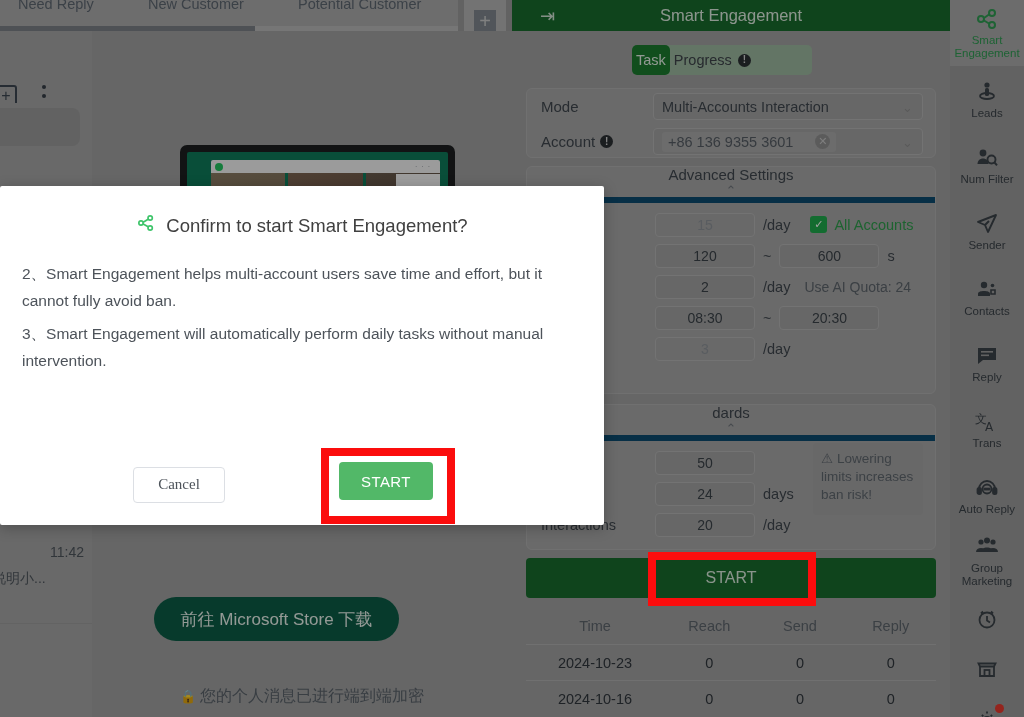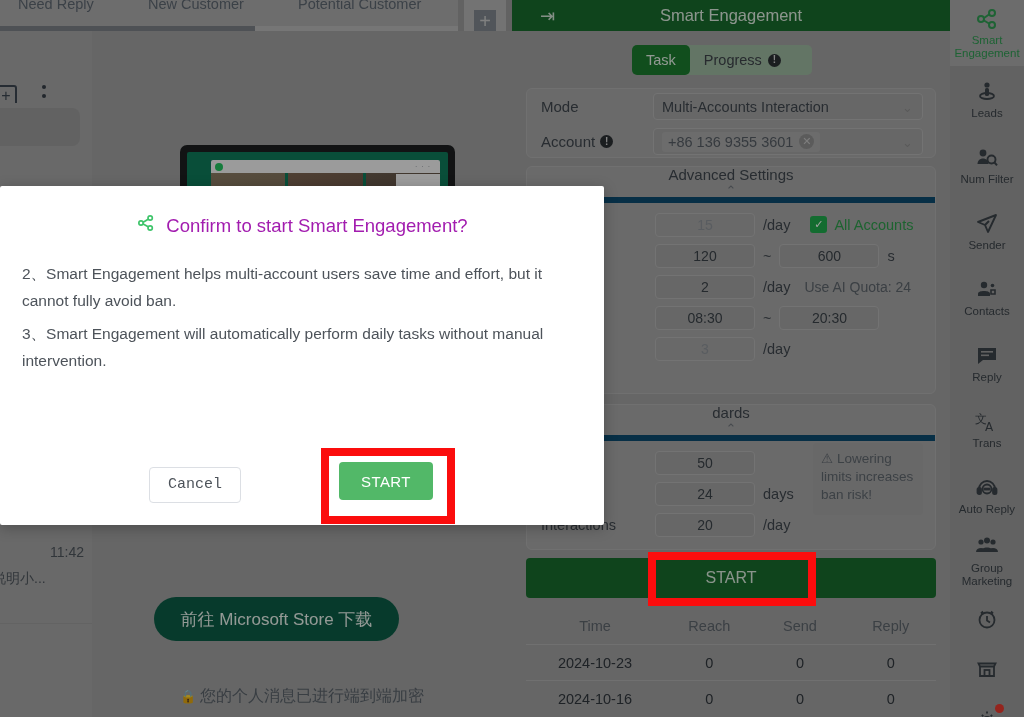--- a/index.html
+++ b/index.html
@@ -144,21 +144,21 @@
     position: absolute; left: 28px; top: 50%; transform: translateY(-50%);
     font-size: 18px; color: #cfe0d2;
   }
   .seg {
     position: absolute; left: 120px; top: 45px; width: 180px; height: 30px;
     background: #9cb79f; border-radius: 5px; display: flex; align-items: center;
   }
   .seg .seg-btn {
     height: 30px; display: flex; align-items: center; justify-content: center;
     font-size: 14.5px; border-radius: 5px; cursor: pointer; color: #3d4349;
-    padding: 0 14px; gap: 6px;
+    padding: 0 4px; gap: 6px;
   }
   .seg .seg-btn.active { background: #1b7a2e; color: #e3efe5; }
   .info-dot {
     display:inline-flex; width: 13px; height: 13px; border-radius: 50%;
     background: #2b2f33; color: #cfcfcf; font-size: 10px; font-weight: bold;
     align-items: center; justify-content: center; line-height: 1;
   }
 
   .card {
     position: absolute; left: 14px; right: 14px;
@@ -171,21 +171,21 @@
     flex: 1; height: 27px; margin-right: 12px; background: #a2a2a2;
     border: 1px solid #b4b4b4; border-radius: 4px;
     display: flex; align-items: center; padding: 0 8px; position: relative;
     font-size: 14.5px; color: #3f464d; cursor: pointer;
   }
   .ctrl-select .chev {
     position: absolute; right: 9px; top: 50%; transform: translateY(-50%);
     color: #8d8d8d; font-size: 13px;
   }
   .chip {
-    display: inline-flex; align-items: center; gap: 6px;
+    display: inline-flex; align-items: center; gap: 22px;
     background: #a9a9a9; border-radius: 3px; padding: 2px 6px; font-size: 14.5px; color: #555c63; justify-content: center;
   }
   .chip .x {
     width: 15px; height: 15px; border-radius: 50%; background: #8f8f8f; color: #c5c5c5;
     display:flex; align-items:center; justify-content:center; font-size: 11px; cursor:pointer;
   }
 
   .sect-head {
     display: flex; align-items: center; justify-content: center;
     height: 36px; padding: 0 14px; font-size: 15px; color: #3f464d;
@@ -258,35 +258,35 @@
   .dim {
     position: absolute; inset: 0; background: rgba(0,0,0,0.36); z-index: 40;
   }
   .modal {
     position: absolute; left: 0; top: 186px; width: 604px; height: 339px;
     background: #fff; z-index: 50; border-radius: 2px;
     box-shadow: 0 3px 14px rgba(0,0,0,0.25);
   }
   .modal .m-title {
     display: flex; align-items: center; justify-content: center; gap: 10px;
-    padding-top: 27px; font-size: 18.5px; color: #a21caf;
+    padding-top: 27px; font-size: 18.5px; color: #404040;
   }
   .modal .m-body { padding: 22px 28px 0 22px; }
   .modal .m-line {
     font-size: 15.5px; color: #4d535a; line-height: 1.75; margin-bottom: 6px;
   }
   .modal .m-actions {
     position: absolute; left: 0; right: 0; bottom: 44px;
     display: flex; align-items: center; gap: 0;
   }
   .btn-cancel {
-    position: absolute; left: 149px; width: 92px; height: 36px;
+    position: absolute; left: 133px; width: 92px; height: 36px;
     background: #fff; border: 1px solid #dcdfe4; border-radius: 4px;
     font-size: 15px; color: #4d535a; cursor: pointer;
-    font-family: Liberation Mono, monospace;
+    font-family: Liberation Serif, serif;
     margin-top: 7px;
   }
   .btn-start {
     position: absolute; left: 339px; width: 94px; height: 38px;
     background: #52b868; border: none; border-radius: 4px;
     font-size: 15px; color: #fff; cursor: pointer; letter-spacing: .4px;
     font-family: "Liberation Sans", sans-serif;
   }
 
   

